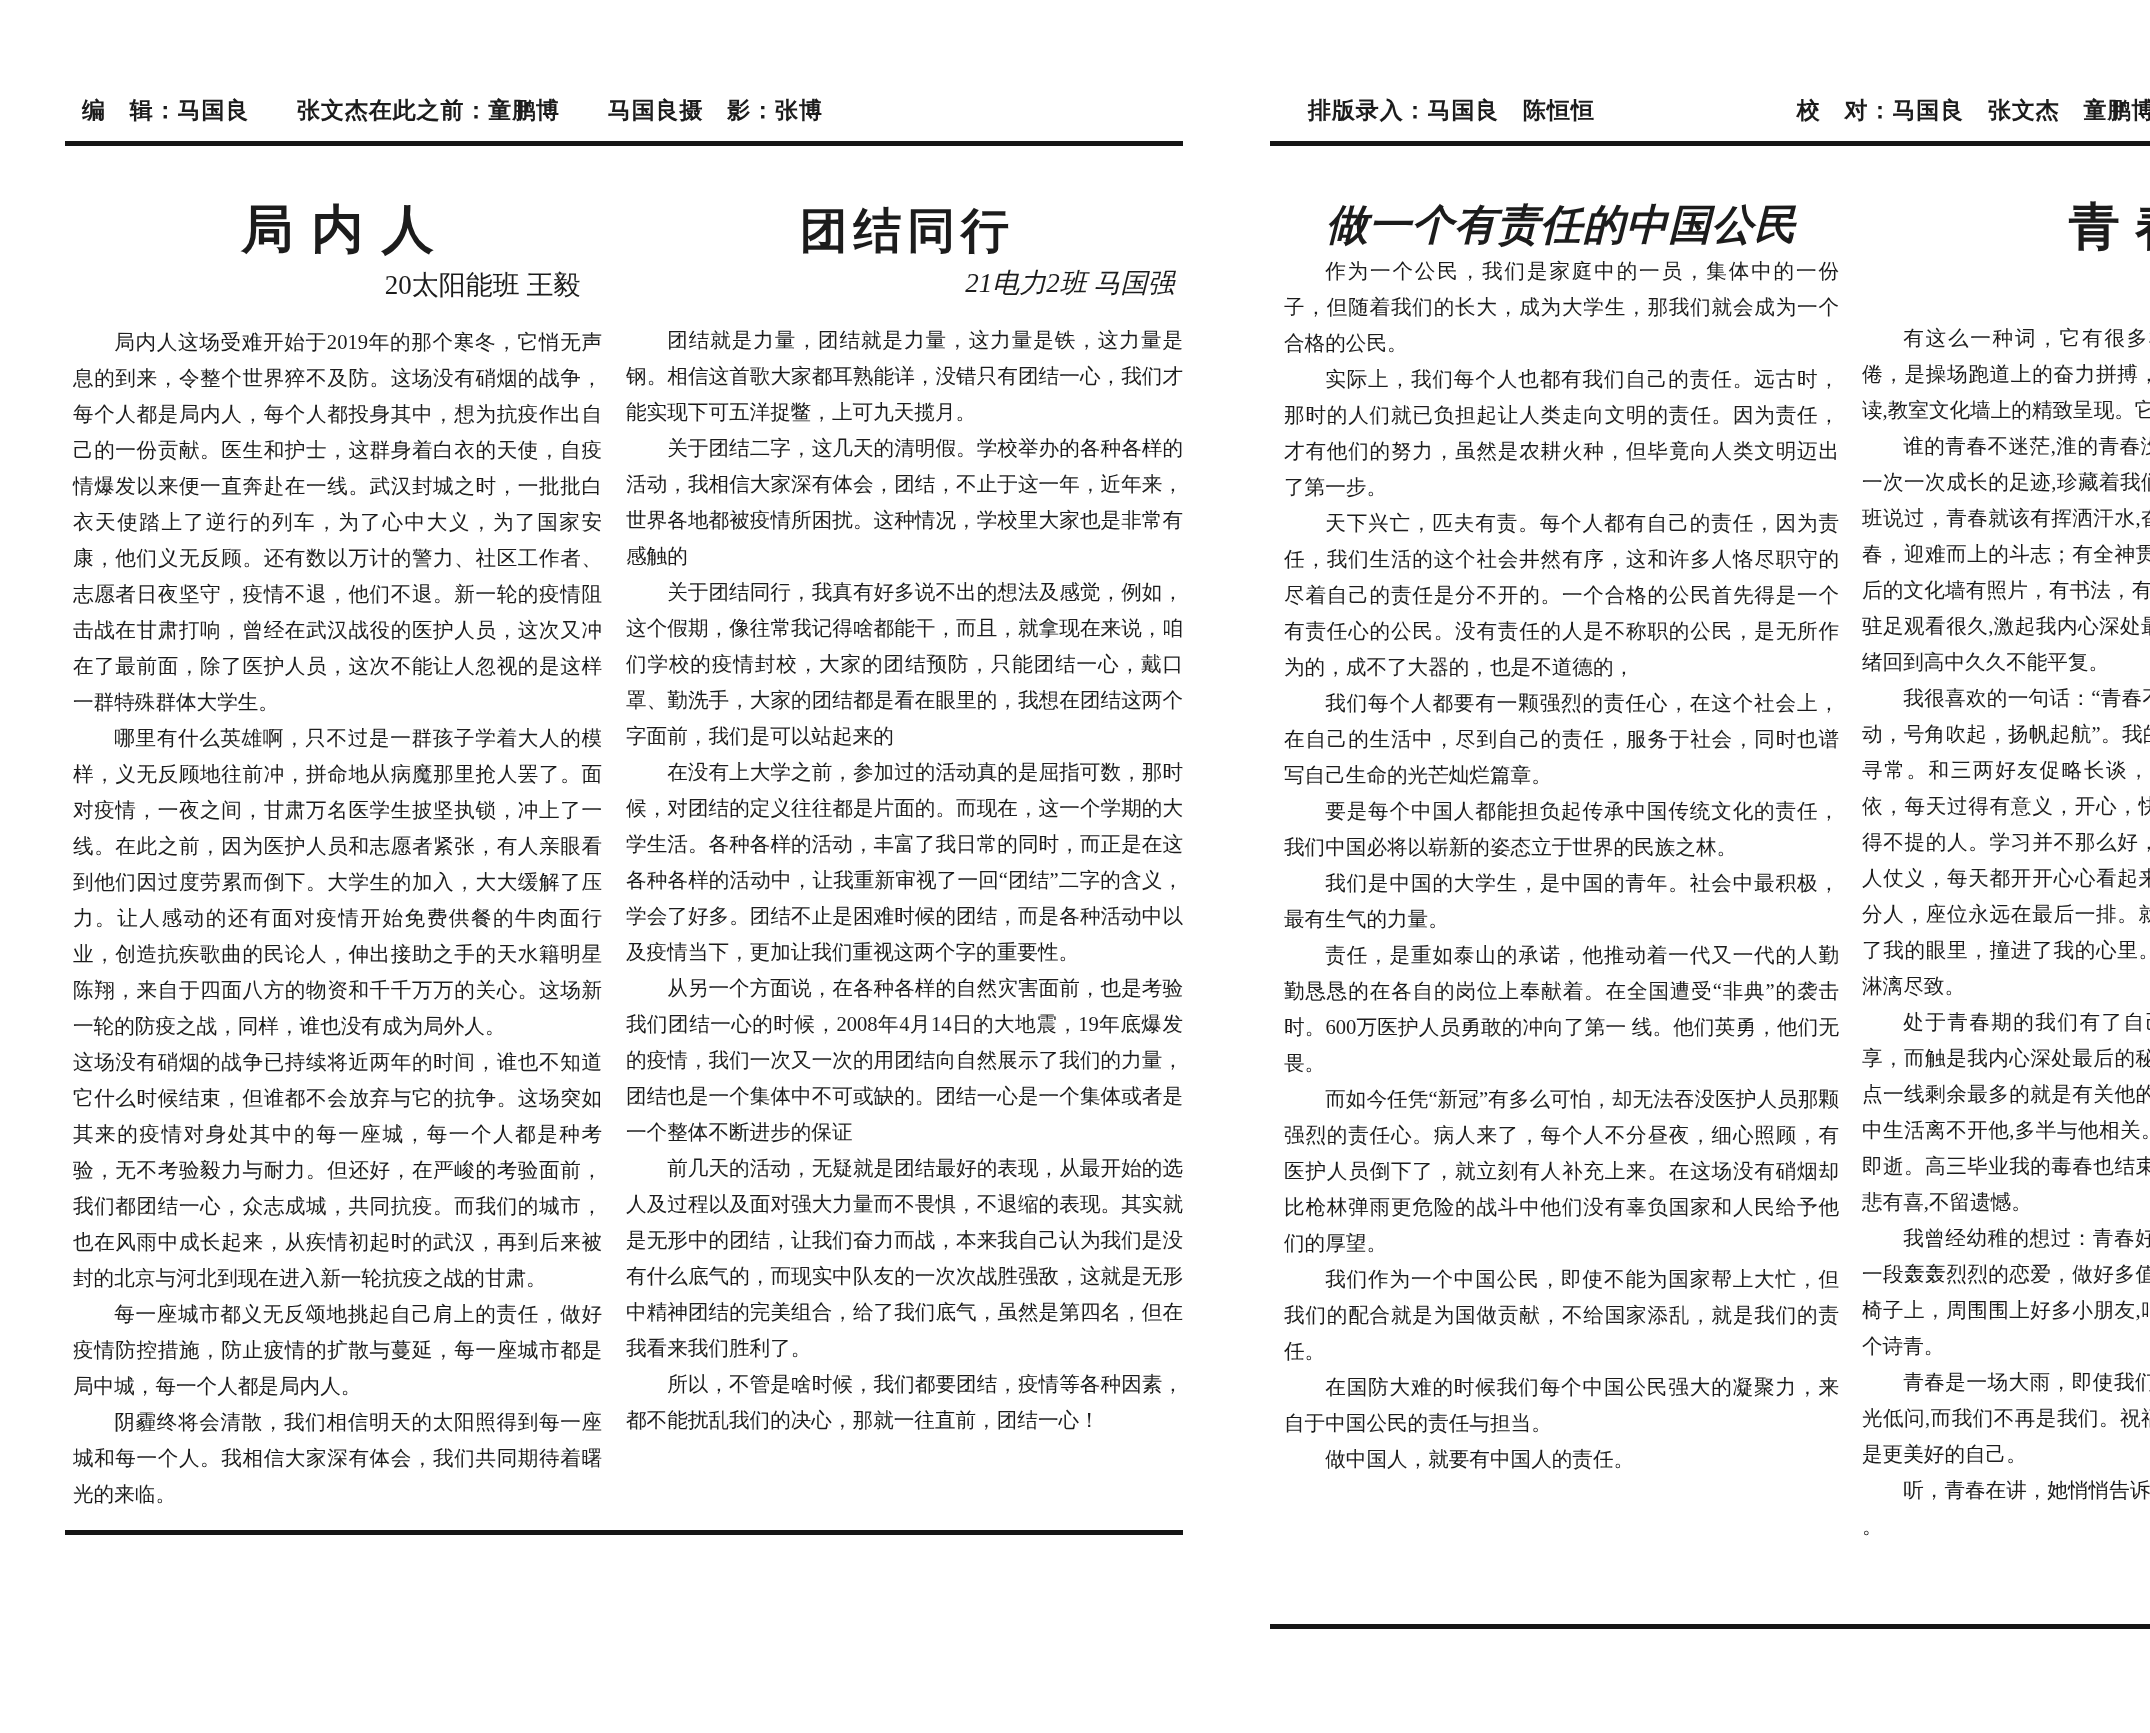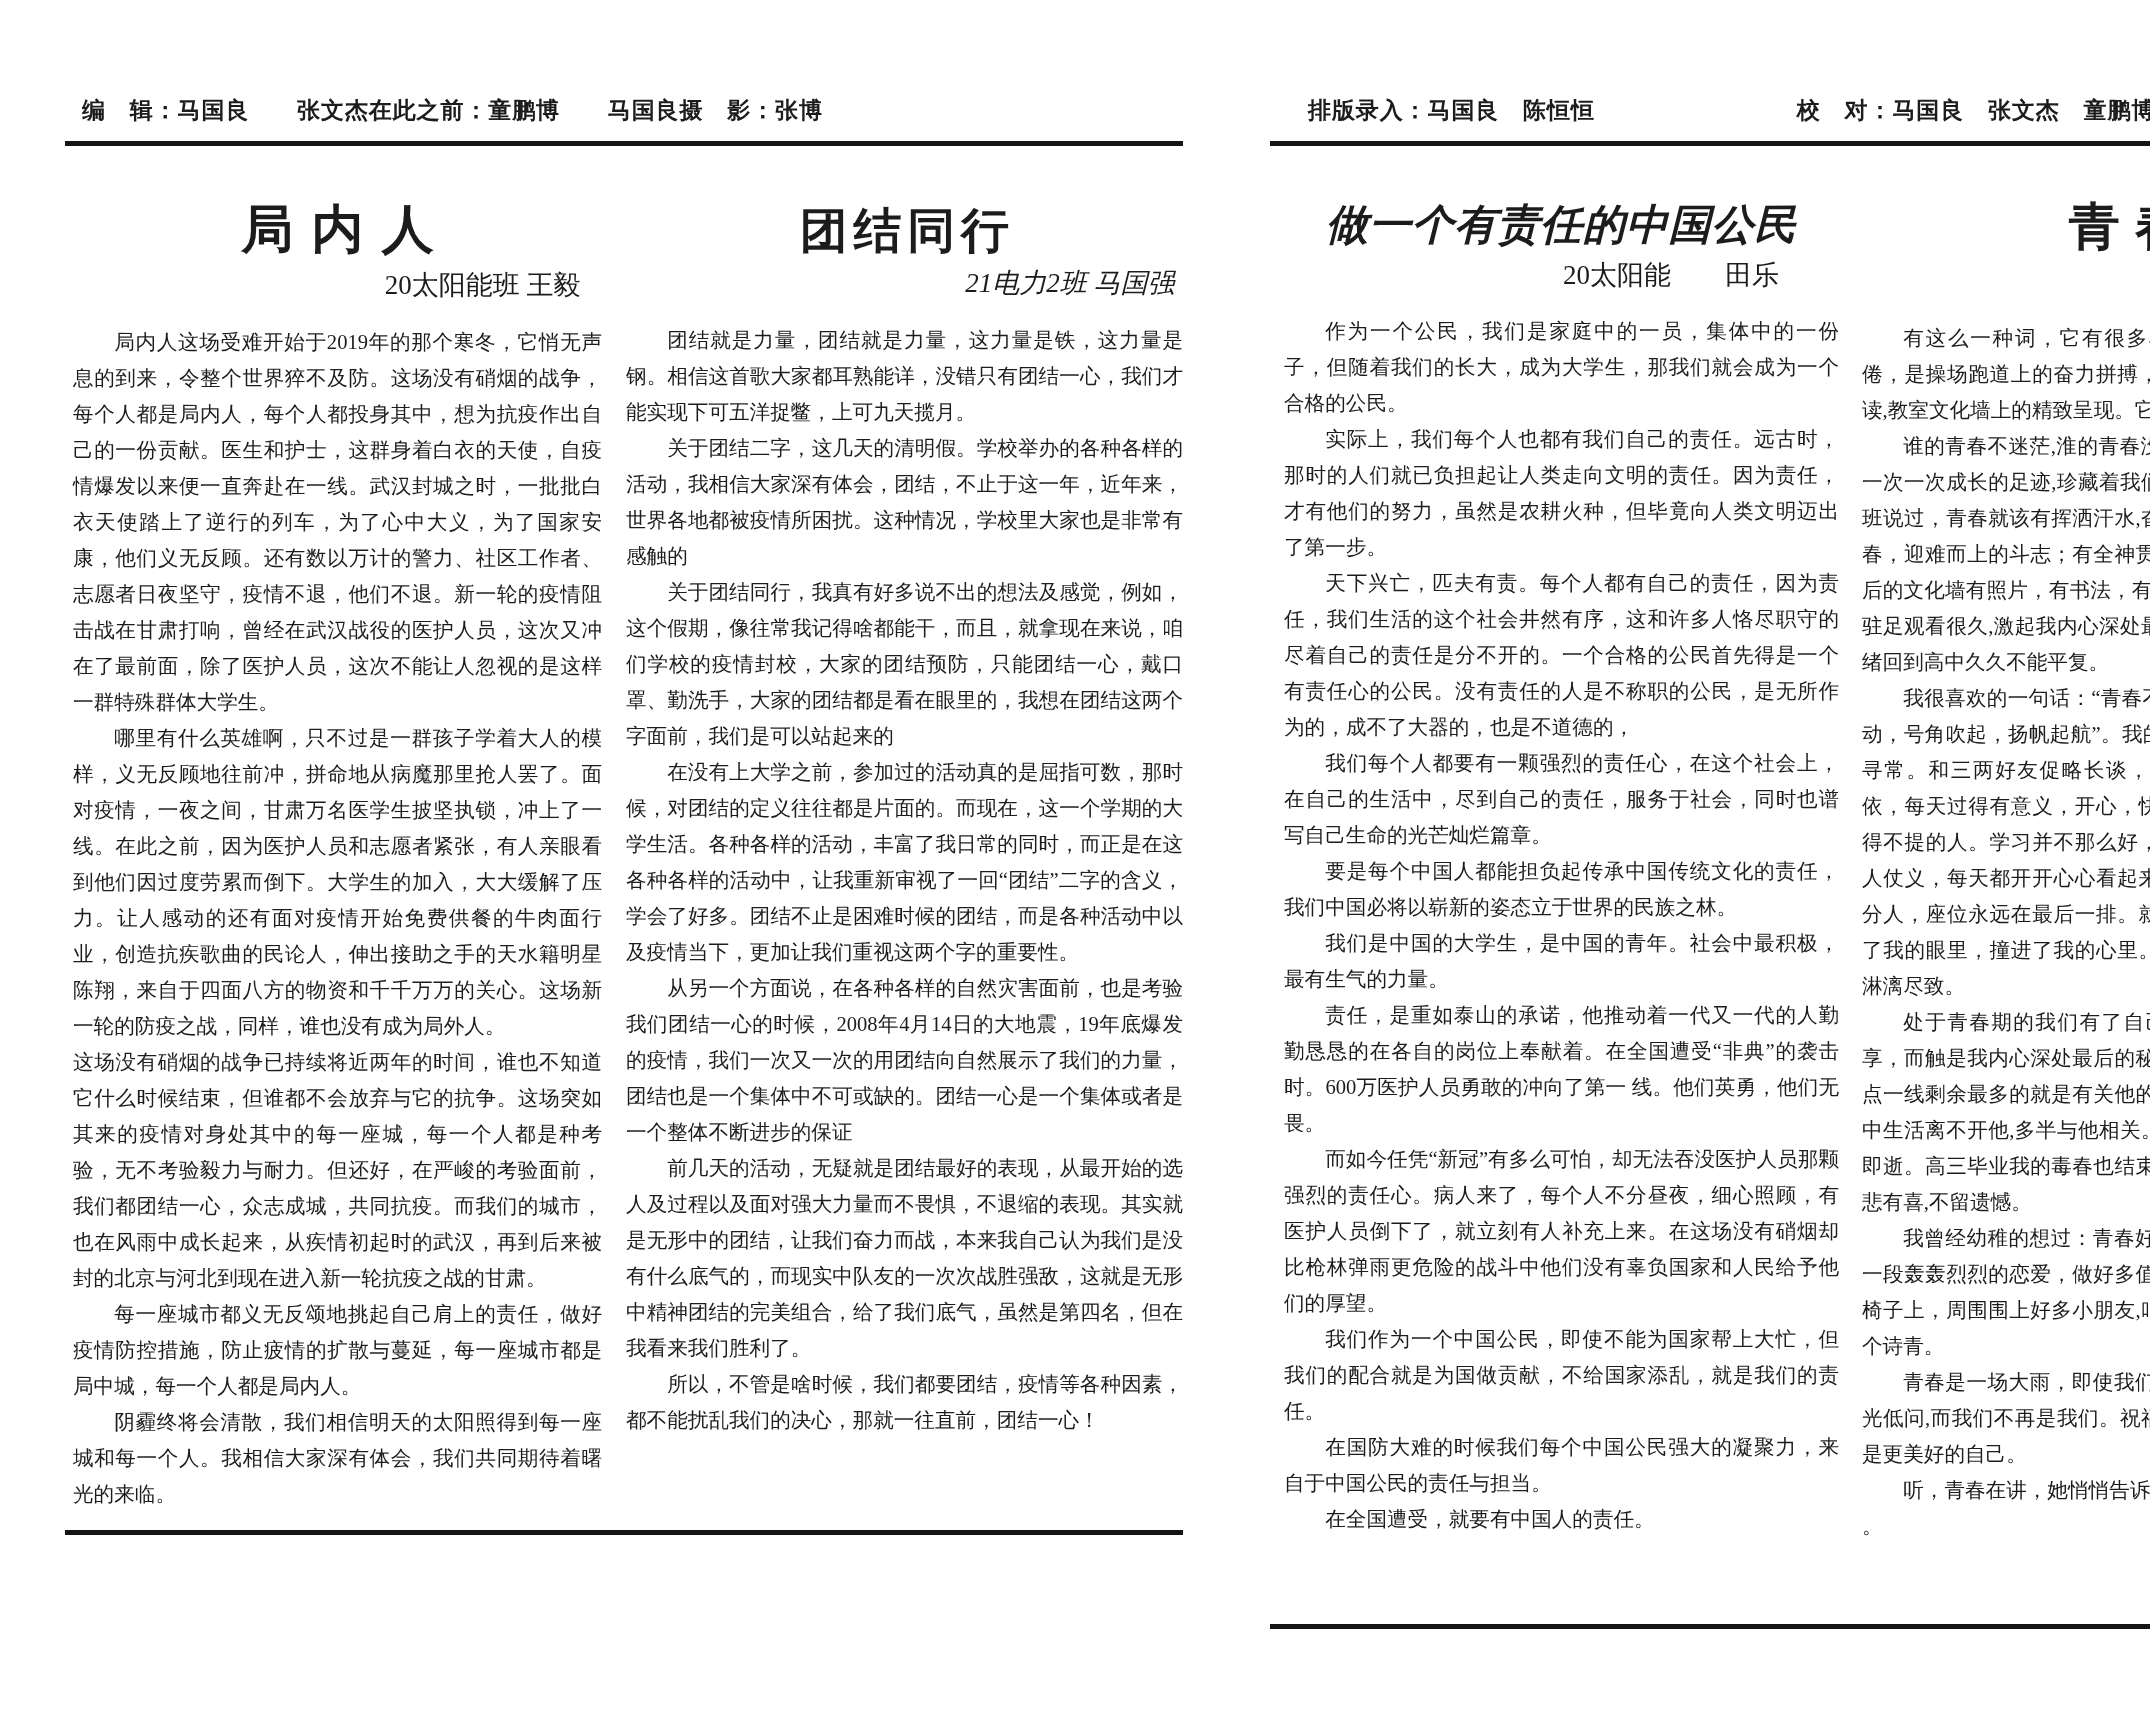--- a/index.html
+++ b/index.html
@@ -109,32 +109,31 @@
   <p>关于团结二字，这几天的清明假。学校举办的各种各样的活动，我相信大家深有体会，团结，不止于这一年，近年来，世界各地都被疫情所困扰。这种情况，学校里大家也是非常有感触的</p>
   <p>关于团结同行，我真有好多说不出的想法及感觉，例如，这个假期，像往常我记得啥都能干，而且，就拿现在来说，咱们学校的疫情封校，大家的团结预防，只能团结一心，戴口罩、勤洗手，大家的团结都是看在眼里的，我想在团结这两个字面前，我们是可以站起来的</p>
   <p>在没有上大学之前，参加过的活动真的是屈指可数，那时候，对团结的定义往往都是片面的。而现在，这一个学期的大学生活。各种各样的活动，丰富了我日常的同时，而正是在这各种各样的活动中，让我重新审视了一回“团结”二字的含义，学会了好多。团结不止是困难时候的团结，而是各种活动中以及疫情当下，更加让我们重视这两个字的重要性。</p>
   <p>从另一个方面说，在各种各样的自然灾害面前，也是考验我们团结一心的时候，2008年4月14日的大地震，19年底爆发的疫情，我们一次又一次的用团结向自然展示了我们的力量，团结也是一个集体中不可或缺的。团结一心是一个集体或者是一个整体不断进步的保证</p>
   <p>前几天的活动，无疑就是团结最好的表现，从最开始的选人及过程以及面对强大力量而不畏惧，不退缩的表现。其实就是无形中的团结，让我们奋力而战，本来我自己认为我们是没有什么底气的，而现实中队友的一次次战胜强敌，这就是无形中精神团结的完美组合，给了我们底气，虽然是第四名，但在我看来我们胜利了。</p>
   <p>所以，不管是啥时候，我们都要团结，疫情等各种因素，都不能扰乱我们的决心，那就一往直前，团结一心！</p>
 </section>
 
 <section class="article a3">
   <h1>做一个有责任的中国公民</h1>
-  <div class="byline">20太阳能　　田乐</div>
   <p>作为一个公民，我们是家庭中的一员，集体中的一份子，但随着我们的长大，成为大学生，那我们就会成为一个合格的公民。</p>
   <p>实际上，我们每个人也都有我们自己的责任。远古时，那时的人们就已负担起让人类走向文明的责任。因为责任，才有他们的努力，虽然是农耕火种，但毕竟向人类文明迈出了第一步。</p>
   <p>天下兴亡，匹夫有责。每个人都有自己的责任，因为责任，我们生活的这个社会井然有序，这和许多人恪尽职守的尽着自己的责任是分不开的。一个合格的公民首先得是一个有责任心的公民。没有责任的人是不称职的公民，是无所作为的，成不了大器的，也是不道德的，</p>
   <p>我们每个人都要有一颗强烈的责任心，在这个社会上，在自己的生活中，尽到自己的责任，服务于社会，同时也谱写自己生命的光芒灿烂篇章。</p>
   <p>要是每个中国人都能担负起传承中国传统文化的责任，我们中国必将以崭新的姿态立于世界的民族之林。</p>
   <p>我们是中国的大学生，是中国的青年。社会中最积极，最有生气的力量。</p>
   <p>责任，是重如泰山的承诺，他推动着一代又一代的人勤勤恳恳的在各自的岗位上奉献着。在全国遭受“非典”的袭击时。600万医护人员勇敢的冲向了第一 线。他们英勇，他们无畏。</p>
   <p>而如今任凭“新冠”有多么可怕，却无法吞没医护人员那颗强烈的责任心。病人来了，每个人不分昼夜，细心照顾，有医护人员倒下了，就立刻有人补充上来。在这场没有硝烟却比枪林弹雨更危险的战斗中他们没有辜负国家和人民给予他们的厚望。</p>
   <p>我们作为一个中国公民，即使不能为国家帮上大忙，但我们的配合就是为国做贡献，不给国家添乱，就是我们的责任。</p>
   <p>在国防大难的时候我们每个中国公民强大的凝聚力，来自于中国公民的责任与担当。</p>
-  <p>在全国遭受，就要有中国人的责任。</p>
+  <p>做中国人，就要有中国人的责任。</p>
 </section>
 
 <section class="article a4">
   <h1>青春</h1>
   <div class="byline">21光伏　　朱倩倩</div>
   <p>有这么一种词，它有很多样子。是课堂上的孜孜不倦，是操场跑道上的奋力拼搏，是图书馆里全神贯注的阅读,教室文化墙上的精致呈现。它就是青春。</p>
   <p>谁的青春不迷茫,淮的青春没有过后悔。它记录着我们一次一次成长的足迹,珍藏着我们一点一滴的美好。记着老班说过，青春就该有挥洒汗水,奋力拼搏的精彩；有书写青春，迎难而上的斗志；有全神贯注,沉浸书海的样子。教室后的文化墙有照片，有书法，有手抄报·.每次施近，我都会驻足观看很久,激起我内心深处最柔软的那根弦，让我的思绪回到高中久久不能平复。</p>
   <p>我很喜欢的一句话：“青春不仅要止于心动也要赋子行动，号角吹起，扬帆起航”。我的青春要轰轰烈烈，要不同寻常。和三两好友促略长谈，有一场普普通通的爱恋情依，每天过得有意义，开心，快乐。说起青寿就有一个不得不提的人。学习并不那么好，上课也并不认真听，但为人仗义，每天都开开心心看起来没烦恼，老师口中的一部分人，座位永远在最后一排。就这样的人跌跌接撞的跌进了我的眼里，撞进了我的心里。青春的懵懂在这里体现的淋漓尽致。</p>
   <p>处于青春期的我们有了自己的小秘密,不与好朋友分享，而触是我内心深处最后的秘密,高中三年除了每天的三点一线剩余最多的就是有关他的回忆,慢慢得我发现我的高中生活离不开他,多半与他相关。高中三年过得很快。转瞬即逝。高三毕业我的毒春也结束了。很难过但也很开心,有悲有喜,不留遗憾。</p>
   <p>我曾经幼稚的想过：青春好好过，多做有意义的事,谈一段轰轰烈烈的恋爱，做好多值得回忆的事,等到老了坐在椅子上，周围围上好多小朋友,叫我讲我用汗水拼博过的整个诗青。</p>

